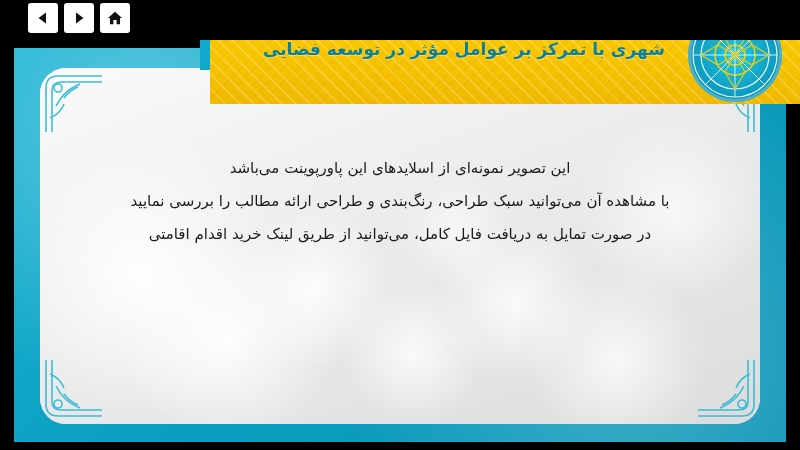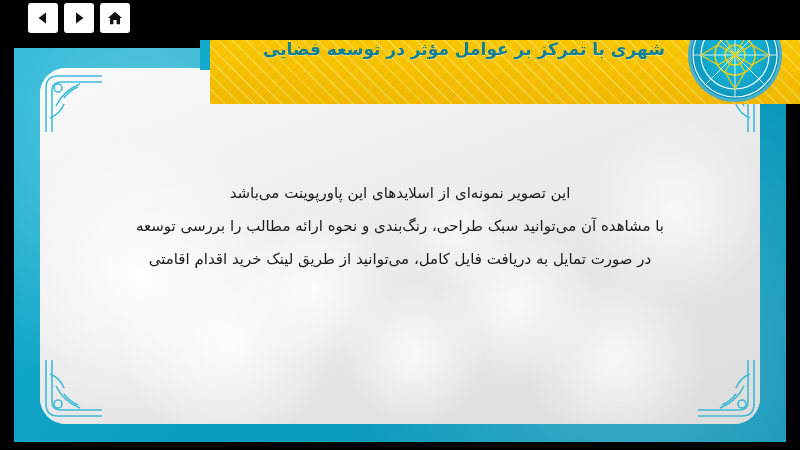--- a/index.html
+++ b/index.html
@@ -171,21 +171,20 @@
     right: 26px;
     top: 84px;
     width: 668px;
     text-align: center;
     color: #1b1b1b;
     direction: rtl;
     font-family: "DejaVu Sans", sans-serif;
     font-size: 15px;
     line-height: 33px;
     z-index: 20;
-    margin-top: 25px;
   }
   .body-text .ln { display: block; white-space: nowrap; }
 
   
   .bottom-bar {
     position: absolute;
     left: 0;
     bottom: 0;
     width: 800px;
     height: 8px;
@@ -239,21 +238,21 @@
           <path d="M10 62 V20 Q10 12 20 12 H60"></path>
           <path d="M14 36 q8 -16 24 -22"></path>
           <circle cx="16" cy="18" r="4"></circle>
           <path d="M22 28 q6 -8 14 -11"></path>
           <path d="M8 48 q10 -4 14 -14"></path>
         </g>
       </svg>
 
       <div class="body-text">
         <span class="ln">این تصویر نمونه‌ای از اسلایدهای این پاورپوینت می‌باشد</span>
-        <span class="ln">با مشاهده آن می‌توانید سبک طراحی، رنگ‌بندی و نحوه ارائه مطالب را بررسی توسعه</span>
+        <span class="ln">با مشاهده آن می‌توانید سبک طراحی، رنگ‌بندی و طراحی ارائه مطالب را بررسی نمایید</span>
         <span class="ln">در صورت تمایل به دریافت فایل کامل، می‌توانید از طریق لینک خرید اقدام اقامتی</span>
       </div>
     </div>
   </div>
 
   <div class="banner-tab"></div>
 
   <div class="title-banner">
     <div class="pattern"></div>
     <div class="title-text">تمایل الگوی پراکندگی مراکز اقامتی در مناطق شهری با تمرکز بر عوامل مؤثر در توسعه فضایی</div>

